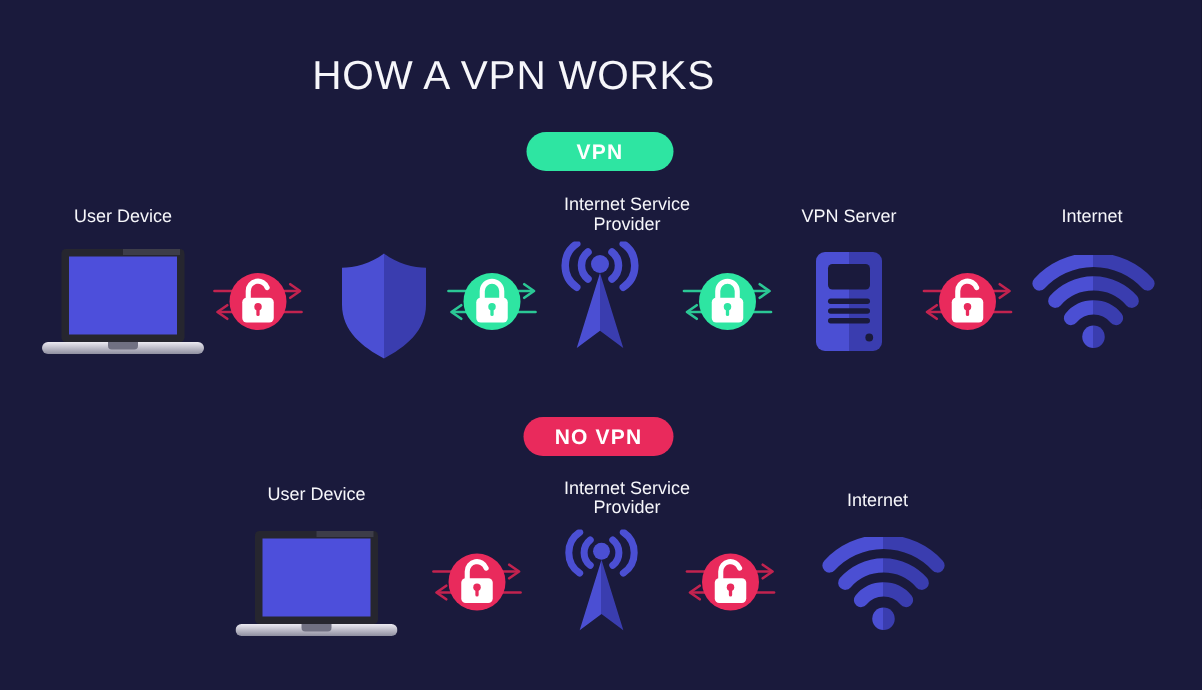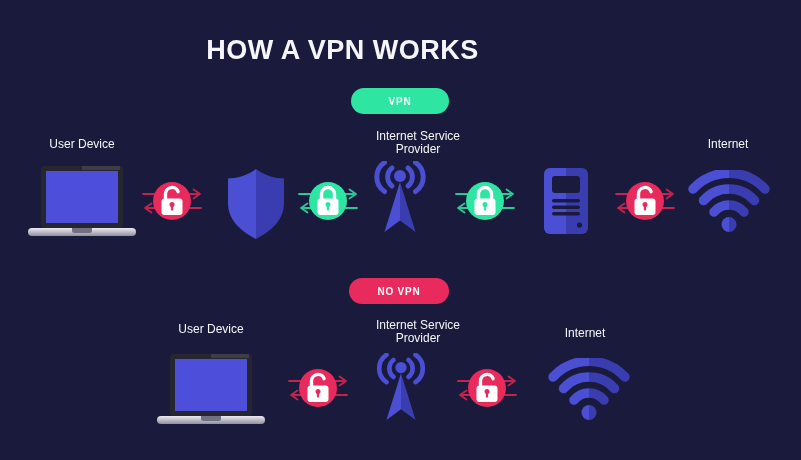--- a/index.html
+++ b/index.html
@@ -11,26 +11,26 @@
   }
   html,body{margin:0;padding:0;}
   body{background:#0e0e22;font-family:"Liberation Sans",sans-serif;}
   .stage{
     position:relative;width:801px;height:460px;overflow:hidden;
     background:var(--background);
   }
   .title{
     position:absolute;left:0;top:35px;width:685px;margin:0;
     text-align:center;color:var(--text);
-    font-size:27px;font-weight:700;letter-spacing:.5px;
+    font-size:27px;font-weight:400;letter-spacing:.5px;
   }
   .badge{
     position:absolute;display:flex;align-items:center;justify-content:center;
     height:26px;border-radius:13px;color:var(--badge-text);
-    font-size:10px;font-weight:700;letter-spacing:.8px;
+    font-size:14px;font-weight:700;letter-spacing:.8px;
   }
   .badge.green{background:var(--green);left:351px;top:88px;width:98px;}
   .badge.red{background:var(--red);left:349px;top:278px;width:100px;}
   .node-label{
     position:absolute;width:120px;text-align:center;color:var(--text);
     font-size:12px;line-height:1.1;font-weight:400;
   }
   .node-label.narrow{width:112px;margin-left:18px;}
   .abs{position:absolute;}
   .connector .line{fill:none;stroke-width:1.8px;stroke-linecap:round;stroke-linejoin:round;}
@@ -60,20 +60,21 @@
 </svg>
 
 <div class="stage">
 
   <h1 class="title">HOW A VPN WORKS</h1>
 
   <div class="badge green">VPN</div>
 
   <div class="node-label abs" style="left:22px;top:138px">User Device</div>
   <div class="node-label abs narrow" style="left:344px;top:130px">Internet Service Provider</div>
+  <div class="node-label abs" style="left:506px;top:138px">VPN Server</div>
   <div class="node-label abs" style="left:668px;top:138px">Internet</div>
 
   <svg class="abs" style="left:28px;top:166px" width="108" height="74" viewBox="0 0 108 74">
     <rect x="13" y="0" width="82" height="62" rx="3" fill="#26262f"></rect>
     <rect x="54" y="0" width="38" height="4" fill="#3d3d49"></rect>
     <rect x="18" y="5" width="72" height="52" style="fill:var(--blue-screen)"></rect>
     <rect x="0" y="62" width="108" height="8" rx="4" fill="url(#gradBase)"></rect>
     <path d="M44 62 h20 v2.5 a2.5 2.5 0 0 1 -2.5 2.5 h-15 a2.5 2.5 0 0 1 -2.5 -2.5 Z" fill="#707082"></path>
   </svg>
 

